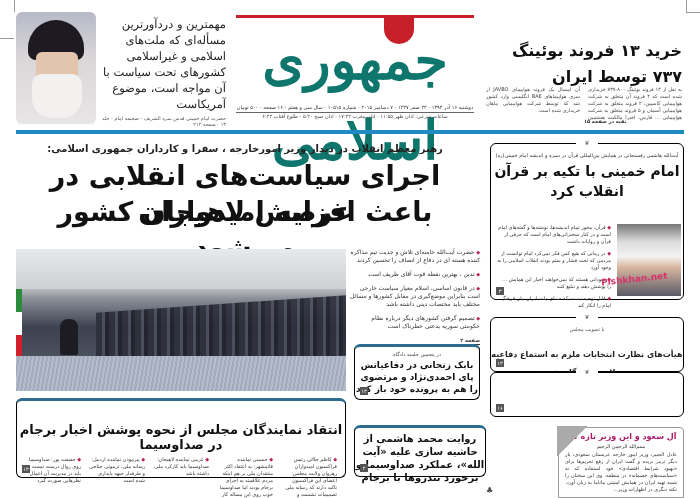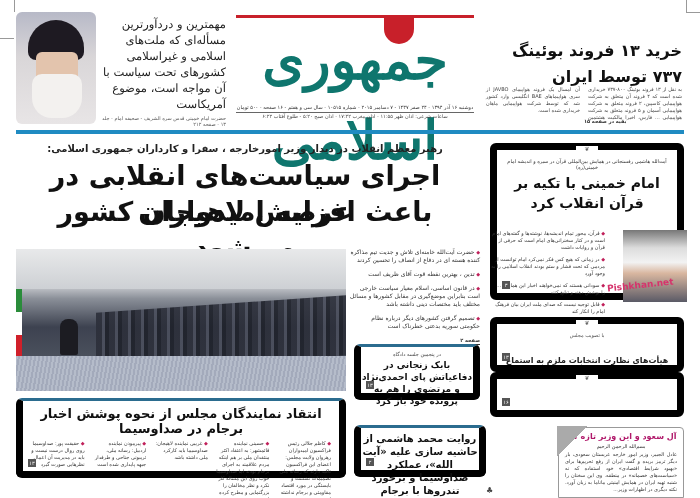--- a/index.html
+++ b/index.html
@@ -41,34 +41,34 @@
   .lead-photo .floor { position: absolute; left: 0; bottom: 0; width: 100%; height: 35px; background: repeating-linear-gradient(100deg, #b5bcca 0 2px, #a3aabb 2px 4px); }
   .lead-photo .leader { position: absolute; left: 44px; top: 70px; width: 18px; height: 36px; background: #1c1c22; border-radius: 8px 8px 2px 2px; }
   .lead-photo .flag { position: absolute; left: 0; top: 40px; width: 6px; height: 70px; background: linear-gradient(180deg,#2a8c3a 33%, #fff 33% 66%, #d0202a 66%); }
 
   .bullets { left: 350px; top: 248px; width: 130px; font-size: 6px; line-height: 8px; color: #333; text-align: right; }
   .bullets li { list-style: none; margin-bottom: 6px; }
   .bullets li::before { content: "◆ "; color: #c0205a; font-size: 5px; }
   .bullets .more { font-size: 5px; font-weight: bold; border-bottom: 1px solid #333; display: inline-block; }
 
   
-  .box { position: absolute; border: 7px solid #000000; border-radius: 6px; background: #fff; }
+  .box { position: absolute; border: 1px solid #000000; border-radius: 6px; background: #fff; }
   .box-top { border-top: 3px solid #2b6c8f; }
   .box .pg { position: absolute; left: 5px; bottom: 4px; width: 8px; height: 8px; background: #555; color: #fff; font-size: 5px; text-align: center; line-height: 8px; }
   .box .ornament { position: absolute; top: -4px; left: 50%; width: 22px; margin-left: -11px; height: 6px; background: #fff; text-align: center; font-size: 6px; color: #666; line-height: 6px; }
 
   .babak { left: 354px; top: 344px; width: 126px; height: 56px; }
   .babak .kick { font-size: 5px; text-align: center; margin-top: 4px; color: #444; }
   .babak .ttl { font-size: 9px; font-weight: bold; text-align: center; line-height: 12px; color: #111; margin-top: 2px; }
 
   .roayat { left: 354px; top: 425px; width: 132px; height: 52px; border-top: 3px solid #2b6c8f; }
   .roayat .ttl { font-size: 10px; font-weight: bold; text-align: center; line-height: 13px; color: #111; margin-top: 4px; }
 
   .criticism { left: 16px; top: 398px; width: 330px; height: 80px; }
-  .criticism .ttl { font-size: 13px; font-weight: bold; text-align: center; margin-top: 5px; color: #111; }
+  .criticism .ttl { font-size: 13px; font-weight: bold; text-align: center; margin-top: 21px; color: #111; }
   .criticism .cols { display: flex; flex-direction: row; gap: 8px; padding: 4px 8px; font-size: 5px; line-height: 7px; color: #333; }
   .criticism .cols div { flex: 1; text-align: right; }
   .criticism .cols div::before { content: "◆ "; color: #c0205a; }
 
   .khomeini { left: 490px; top: 143px; width: 194px; height: 157px; }
   .khomeini .kick { font-size: 5px; text-align: center; margin-top: 8px; color: #333; }
   .khomeini .ttl { font-size: 14px; font-weight: bold; text-align: center; line-height: 20px; color: #111; margin-top: 3px; }
   .khomeini .photo { position: absolute; left: 126px; top: 80px; width: 64px; height: 72px; background: linear-gradient(180deg, #777 0%, #ddd 25%, #f2f2f2 45%, #d9b7a0 60%, #5a5a66 100%); }
   .khomeini .wm { position: absolute; left: 110px; top: 130px; font-size: 9px; color: #d6336c; font-weight: bold; transform: rotate(-6deg); }
   .khomeini .body { position: absolute; right: 72px; top: 80px; width: 114px; font-size: 5px; line-height: 7px; color: #333; text-align: right; }

